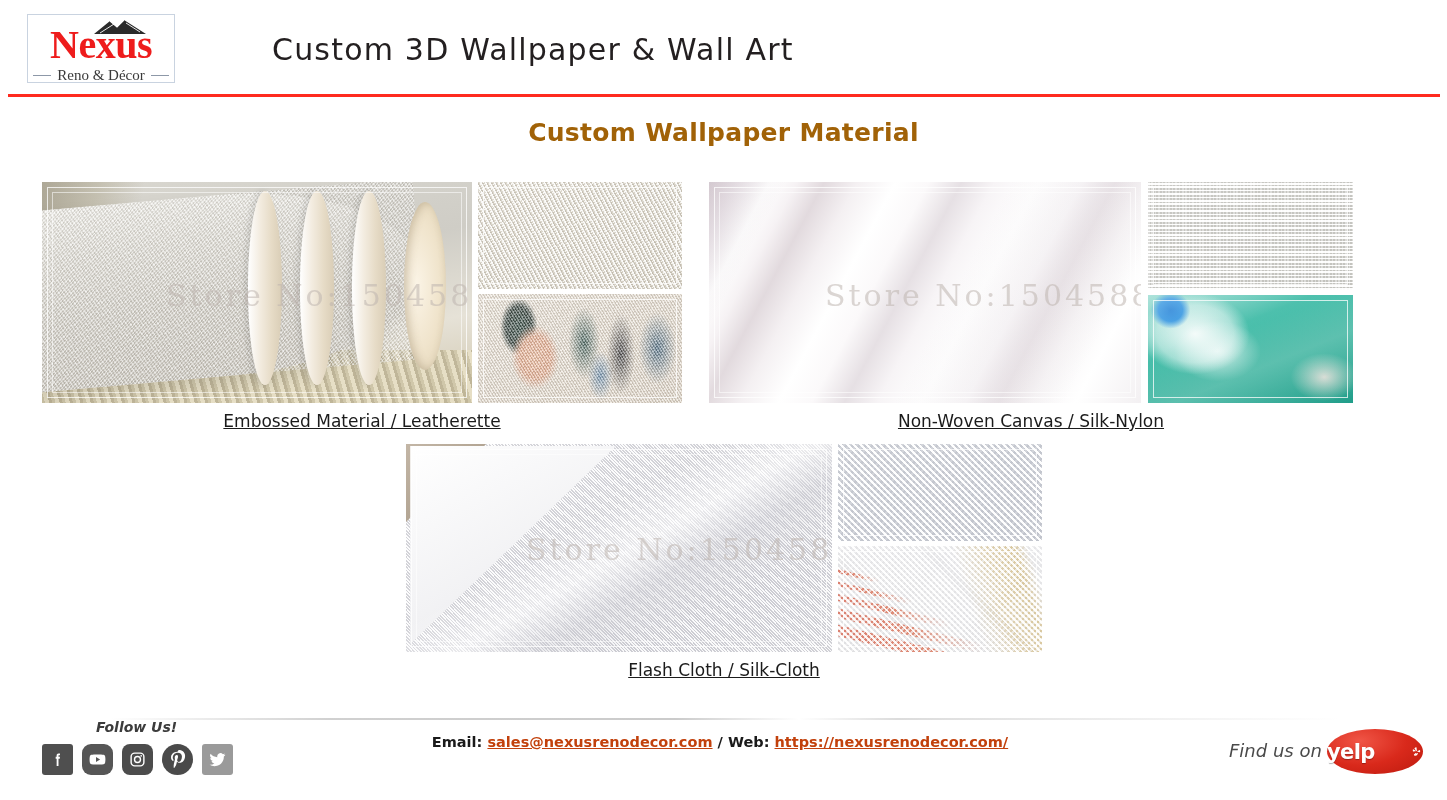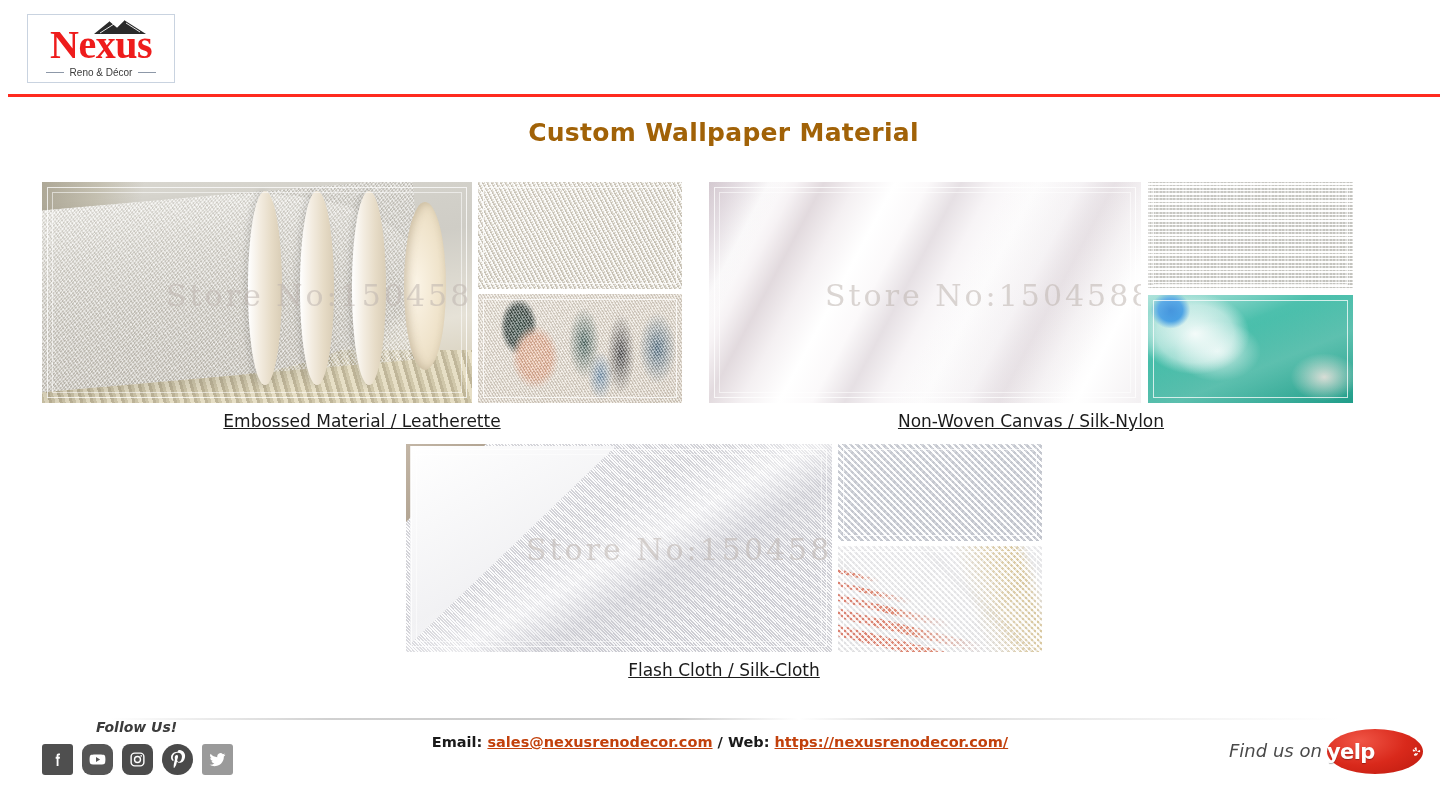--- a/index.html
+++ b/index.html
@@ -59,22 +59,22 @@
     justify-content: center;
     gap: 6px;
   }
   #logo-tagline-row .rule {
     height: 1px;
     width: 18px;
     background: #8d98a8;
     display: block;
   }
   #logo-tagline {
-    font-family: Liberation Sans, sans-serif;
-    font-size: 10px;
+    font-family: Liberation Serif, serif;
+    font-size: 15px;
     color: #3a3a3a;
     white-space: nowrap;
   }
   #header-title {
     position: absolute;
     left: 272px; top: 32px;
     font-family: "DejaVu Sans", sans-serif;
     font-size: 30px;
     font-weight: 400;
     letter-spacing: 1.2px;
@@ -418,20 +418,21 @@
       <path d="M36 6 L50 15" fill="none" stroke="#ffffff" stroke-width="0.9"></path>
     </svg>
     <div id="logo-wordmark">Nexus</div>
     <div id="logo-tagline-row">
       <span class="rule"></span>
       <span id="logo-tagline">Reno &amp; Décor</span>
       <span class="rule"></span>
     </div>
   </div>
 
+  <div id="header-title">Custom 3D Wallpaper &amp; Wall Art</div>
   <div id="header-rule"></div>
 </div>
 
 <div id="page-title">Custom Wallpaper Material</div>
 
 <div class="panel" style="left:42px; top:182px; width:640px; height:250px;">
 
   <div class="tile" style="left:0; top:0; width:430px; height:221px;">
     <div class="art-roll">
       <div class="roll-base"></div>

